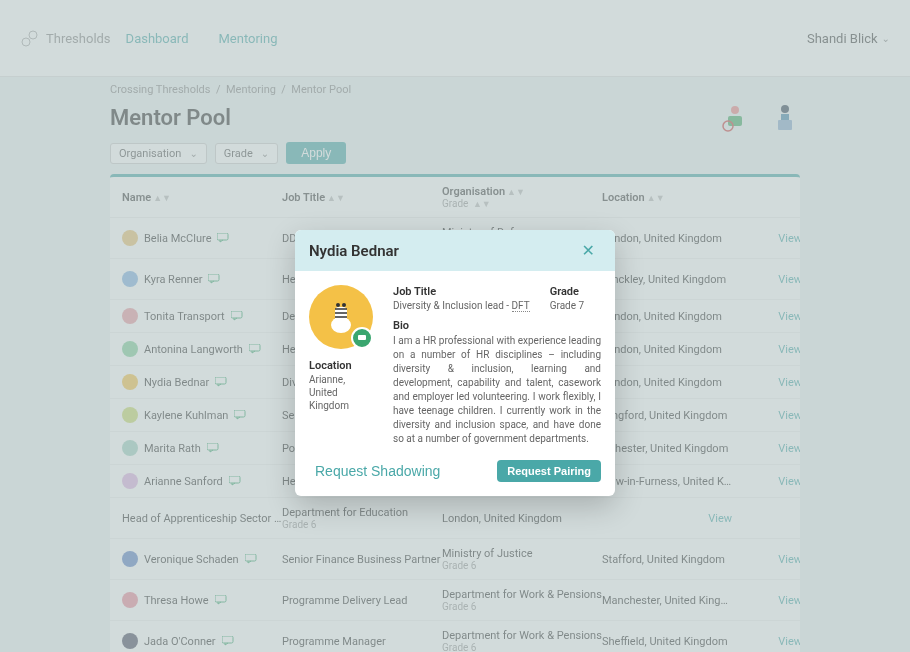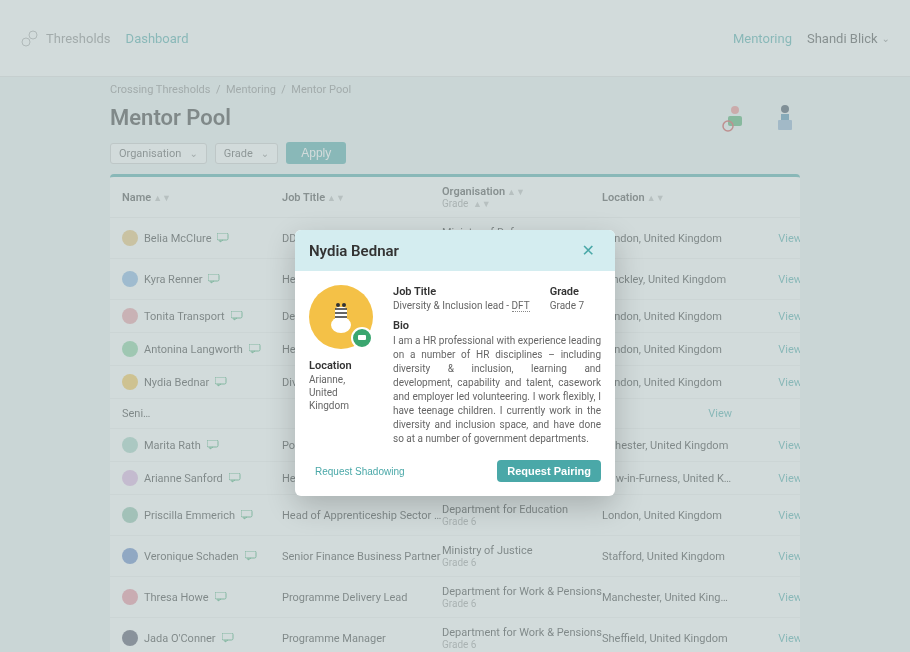--- a/index.html
+++ b/index.html
@@ -1,19 +1,19 @@
 <!DOCTYPE html>
 <html><head>
 <meta charset="utf-8">
 <style>
 html,body{margin:0;padding:0;font-family:-apple-system,BlinkMacSystemFont,"Segoe UI",Roboto,sans-serif;font-size:12px;color:#333;background:#ebf2f2;width:910px;height:652px;overflow:hidden;position:relative}
 .topbar{height:40px;background:#fff;display:flex;align-items:center;padding:18px 20px;border-bottom:1px solid #e0e0e0}
 .logo{display:flex;align-items:center;color:#888;font-size:13px}
 .logo svg{margin-right:6px}
-.nav{flex:1;display:flex;justify-content:space-between}
+.nav{flex:1;display:flex;justify-content:flex-start}
 .nav a{color:#4aa8a8;font-size:13px;margin:0 15px;text-decoration:none}
 .user{color:#444;font-size:13px;display:flex;align-items:center}
 .chev{margin-left:4px;font-size:10px;color:#888}
 .crumbs{padding:6px 110px;color:#888;font-size:11px}
 .crumbs span{color:#888}
 .container{padding:0 110px}
 .titlebar{display:flex;align-items:center;justify-content:space-between;margin-bottom:10px}
 .title{font-size:22px;font-weight:600;color:#333}
 .illus{display:flex;gap:20px}
 .searchrow{display:flex;gap:6px;margin-bottom:8px}
@@ -46,21 +46,21 @@
 .mbadge{position:absolute;bottom:0;right:0;width:18px;height:18px;border-radius:50%;background:#3aa66f;border:2px solid #fff;display:flex;align-items:center;justify-content:center}
 .mloc{font-size:10px;color:#666;line-height:1.3}
 .mloc b{font-size:11px;color:#333;font-weight:600}
 .mright{flex:1}
 .mrow{display:flex;gap:20px;margin-bottom:8px}
 .mlab{font-size:11px;font-weight:600;color:#333;margin-bottom:2px}
 .mval{font-size:10px;color:#666}
 .mval .dot{text-decoration-style:dotted;border-bottom:1px dotted #888}
 .mbio{font-size:10px;color:#666;line-height:1.4;text-align:justify}
 .mfoot{display:flex;justify-content:space-between;padding:0 14px 14px}
-.reqsh{color:#4aa8a8;font-size:10px;background:none;border:none;cursor:pointer}
+.reqsh{color:#4aa8a8;font-size:14px;background:none;border:none;cursor:pointer}
 .reqpair{background:#4aa8a8;color:#fff;border:none;border-radius:4px;padding:5px 10px;font-size:11px;font-weight:600;cursor:pointer}
 </style>
 </head>
 <body>
 
 <div class="topbar">
   <div class="logo">
     <svg width="20" height="20" viewBox="0 0 20 20">
         <circle cx="6" cy="14" r="4" fill="none" stroke="#aaa" stroke-width="1"></circle>
         <circle cx="13" cy="7" r="4" fill="none" stroke="#aaa" stroke-width="1"></circle>
@@ -190,20 +190,28 @@
             </svg>
           </div>
           <div class="ellip">Div…</div>
           <div class="org">
             <div class="g"></div>
           </div>
           <div class="ellip">London, United Kingdom</div>
           <div class="view">View</div>
         </div>
         <div class="trow">
+          <div class="ncell">
+            <span class="av" style="background:#c9d96b"></span>
+            <span>Kaylene Kuhlman</span> 
+            <svg class="msg" viewBox="0 0 12 10">
+              <rect x="0" y="0" width="11" height="7" rx="1.5" fill="none" stroke="#3aa66f" stroke-width="1"></rect>
+              <path d="M3 7 L3 9 L6 7" fill="none" stroke="#3aa66f" stroke-width="1"></path>
+            </svg>
+          </div>
           <div class="ellip">Seni…</div>
           <div class="org">
             <div class="g"></div>
           </div>
           <div class="ellip">…ingford, United Kingdom</div>
           <div class="view">View</div>
         </div>
         <div class="trow">
           <div class="ncell">
             <span class="av" style="background:#9fd0c0"></span>
@@ -230,28 +238,20 @@
             </svg>
           </div>
           <div class="ellip">Head…</div>
           <div class="org">
             <div class="g"></div>
           </div>
           <div class="ellip">…ow-in-Furness, United Kingdom</div>
           <div class="view">View</div>
         </div>
         <div class="trow">
-          <div class="ncell">
-            <span class="av" style="background:#88bfa8"></span>
-            <span>Priscilla Emmerich</span> 
-            <svg class="msg" viewBox="0 0 12 10">
-              <rect x="0" y="0" width="11" height="7" rx="1.5" fill="none" stroke="#3aa66f" stroke-width="1"></rect>
-              <path d="M3 7 L3 9 L6 7" fill="none" stroke="#3aa66f" stroke-width="1"></path>
-            </svg>
-          </div>
           <div class="ellip">Head of Apprenticeship Sector Growth</div>
           <div class="org">Department for Education<div class="g">Grade 6</div></div>
           <div class="ellip">London, United Kingdom</div>
           <div class="view">View</div>
         </div>
         <div class="trow">
           <div class="ncell">
             <span class="av" style="background:#5a7fc4"></span>
             <span>Veronique Schaden</span> 
             <svg class="msg" viewBox="0 0 12 10">

